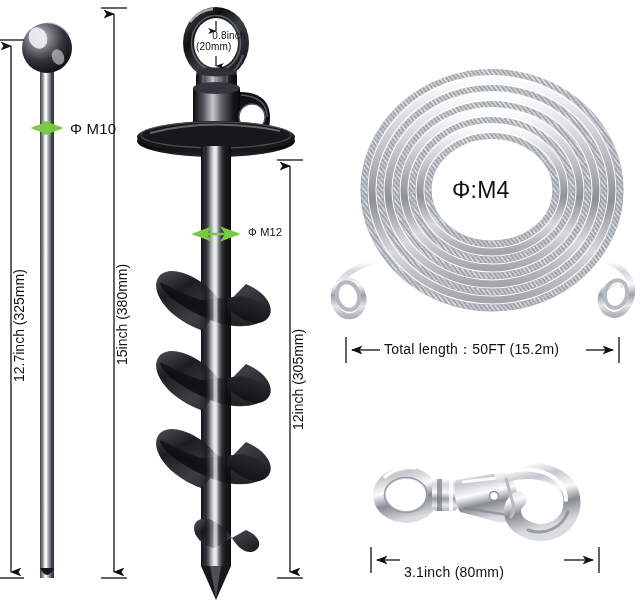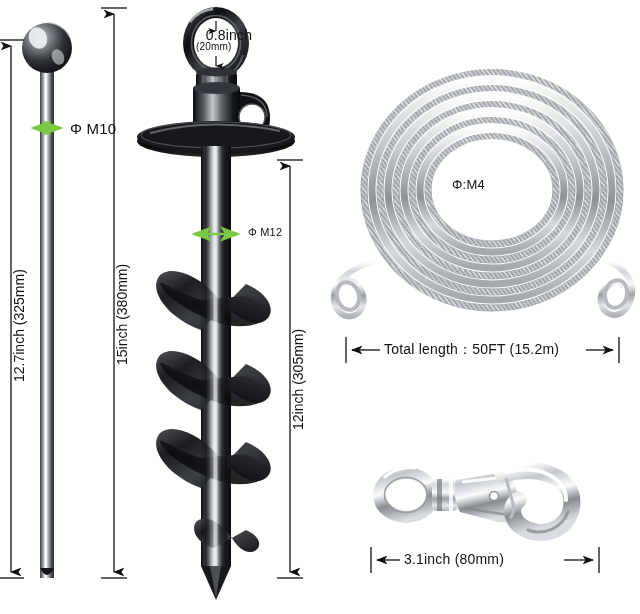--- a/index.html
+++ b/index.html
@@ -307,28 +307,28 @@
       <line x1="599" y1="547" x2="599" y2="573"></line>
       <line x1="377" y1="560" x2="400" y2="560" marker-start="url(#arrL)"></line>
       <line x1="564" y1="560" x2="593" y2="560" marker-end="url(#arrR)"></line>
     </g>
   </svg>
 
   <div class="lbl" style="left:70px; top:120px; font-size:15px;">Φ M10</div>
 
   <div class="lbl" style="left:248px; top:226px; font-size:11px;">Φ M12</div>
 
-  <div class="lbl" style="left:196px; top:30px; font-size:14px; line-height:11px; text-align:center; width:66px;">0.8inch</div>
+  <div class="lbl" style="left:196px; top:30px; font-size:10px; line-height:11px; text-align:center; width:66px;">0.8inch</div>
   <div class="lbl" style="left:196px; top:41px; font-size:10px; line-height:11px; text-align:center; width:18px;">(20mm)</div>
 
   <div class="vlbl" style="left:11px; top:382px; font-size:14px;">12.7inch (325mm)</div>
 
   <div class="vlbl" style="left:114px; top:365px; font-size:14px;">15inch (380mm)</div>
 
   <div class="vlbl" style="left:290px; top:430px; font-size:14px;">12inch (305mm)</div>
 
-  <div class="lbl" style="left:452px; top:177px; font-size:13px;">Φ:M4</div>
+  <div class="lbl" style="left:452px; top:177px; font-size:23px;">Φ:M4</div>
 
   <div class="lbl" style="left:384px; top:341px; font-size:14px;">Total length：50FT (15.2m)</div>
 
-  <div class="lbl" style="left:404px; top:551px; font-size:14px;">3.1inch (80mm)</div>
+  <div class="lbl" style="left:404px; top:564px; font-size:14px;">3.1inch (80mm)</div>
 
 </div>
 
 </body></html>

